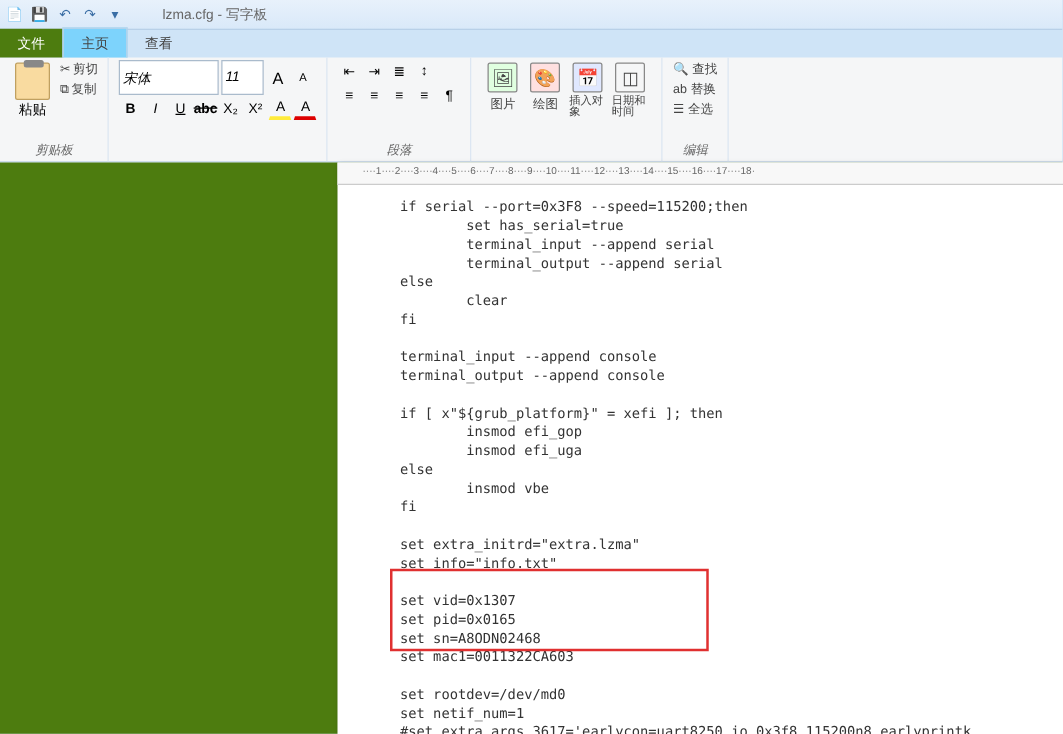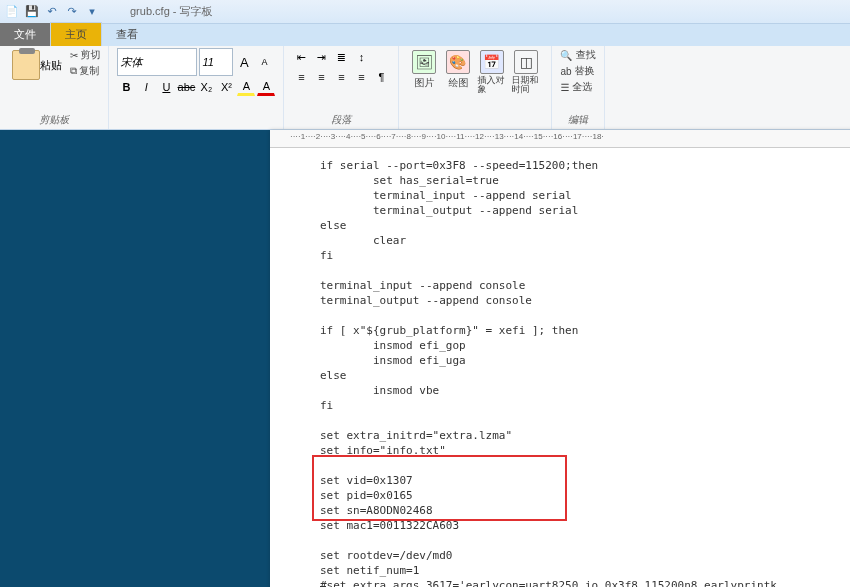--- a/index.html
+++ b/index.html
@@ -3,58 +3,58 @@
 <meta charset="utf-8">
 <style>
 * { margin: 0; padding: 0; box-sizing: border-box; font-family: "Microsoft YaHei", Arial, sans-serif; }
 body { width: 850px; height: 587px; background: #cfe4f7; overflow: hidden; font-size: 11px; }
 .titlebar { height: 24px; background: linear-gradient(#e8f1fb,#d9e9f9); display: flex; align-items: center; padding: 0 4px; border-bottom: 1px solid #b8d0e8; }
 .qat { display: flex; gap: 4px; align-items: center; }
 .qat span { width: 16px; height: 16px; display: inline-flex; align-items: center; justify-content: center; font-size: 11px; color: #3a6ea5; }
 .filename { margin-left: 30px; color: #666; font-size: 11px; }
 .tabs { height: 22px; display: flex; align-items: flex-end; }
 .tab { padding: 4px 14px; font-size: 11px; color: #444; cursor: pointer; }
-.tab.file { background: #737373; color: #fff; }
-.tab.active { background: #eab308; border: 1px solid #c0d4e8; border-bottom: none; text-align: right; }
+.tab.file { background: #4d7c0f; color: #fff; }
+.tab.active { background: #7dd3fc; border: 1px solid #c0d4e8; border-bottom: none; text-align: right; }
 .ribbon { height: 84px; background: #f5f6f7; border-bottom: 1px solid #c0d4e8; display: flex; }
 .group { border-right: 1px solid #dce6f2; padding: 2px 8px 0 8px; display: flex; flex-direction: column; justify-content: space-between; }
 .group-label { text-align: center; font-size: 10px; color: #666; padding: 2px 0; font-style: italic; }
 .clipboard-main { display: flex; }
-.paste-btn { display: flex; flex-direction: row; align-items: center; padding: 2px 4px; }
+.paste-btn { display: flex; flex-direction: column; align-items: center; padding: 2px 4px; }
 .paste-icon { width: 28px; height: 30px; background: #f9dba0; border: 1px solid #c0a060; border-radius: 2px; position: relative; }
 .paste-icon::before { content: ""; position: absolute; top: -3px; left: 6px; width: 16px; height: 6px; background: #888; border-radius: 2px; }
 .clip-side { display: flex; flex-direction: column; gap: 2px; padding-left: 4px; font-size: 10px; color: #444; }
 .clip-side div { display: flex; align-items: center; gap: 2px; }
 .font-row { display: flex; align-items: center; gap: 2px; margin-bottom: 2px; }
 .font-select { height: 28px; border: 1px solid #abc; font-size: 11px; padding: 0 2px; font-style: italic; }
 .font-name { width: 80px; }
 .font-size { width: 34px; }
 .icon-btn { width: 18px; height: 18px; display: inline-flex; align-items: center; justify-content: center; font-size: 11px; border: 1px solid transparent; }
 .big-btn { display: flex; flex-direction: column; align-items: center; width: 34px; padding: 2px; font-size: 10px; color: #444; }
 .big-icon { width: 24px; height: 24px; border: 1px solid #888; border-radius: 2px; margin-bottom: 2px; display: flex; align-items: center; justify-content: center; font-size: 14px; }
-.workspace { position: absolute; top: 130px; left: 0; right: 0; bottom: 0; background: #0c4a6e; }
+.workspace { position: absolute; top: 130px; left: 0; right: 0; bottom: 0; background: #4d7c0f; }
 .page { position: absolute; left: 270px; top: 0; width: 680px; height: 600px; background: #fff; box-shadow: 0 0 4px rgba(0,0,0,.2); }
 .ruler { height: 18px; background: #f8f8f8; border-bottom: 1px solid #ccc; position: relative; font-size: 8px; color: #666; overflow: hidden; }
 .ruler-marks { position: absolute; left: 20px; top: 2px; white-space: nowrap; letter-spacing: 0; }
 .doc { padding: 10px 0 0 50px; font-family: "NSimSun","SimSun",monospace; font-size: 11px; line-height: 15px; color: #333; white-space: pre; }
 .highlight-box { position: absolute; border: 2px solid #e03030; pointer-events: none; }
-.abc-strike { text-decoration: line-through; }
+.abc-strike { text-decoration: line-through; font-weight: bold; }
 </style>
 </head>
 <body>
 
 <div class="titlebar">
   <div class="qat">
     <span>📄</span>
     <span>💾</span>
     <span>↶</span>
     <span>↷</span>
     <span>▾</span>
   </div>
-  <div class="filename">grub.cfg - 写字板</div>
+  <div class="filename">lzma.cfg - 写字板</div>
 </div>
 
 <div class="tabs">
   <div class="tab file">文件</div>
   <div class="tab active">主页</div>
   <div class="tab">查看</div>
 </div>
 
 <div class="ribbon">
   <div class="group">

